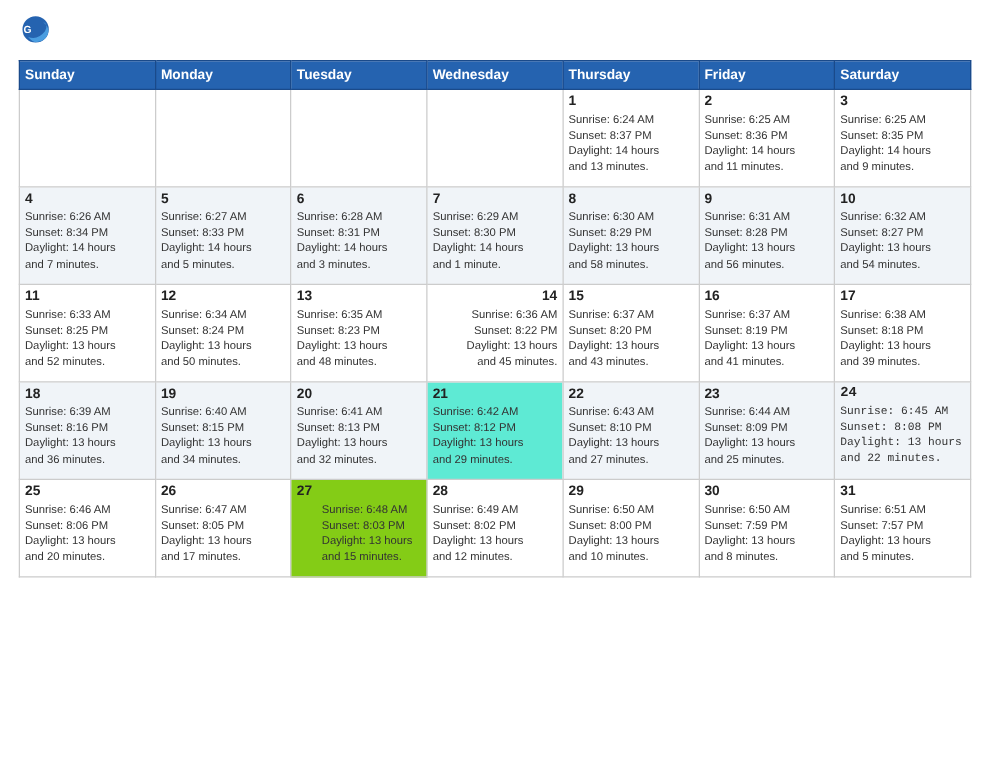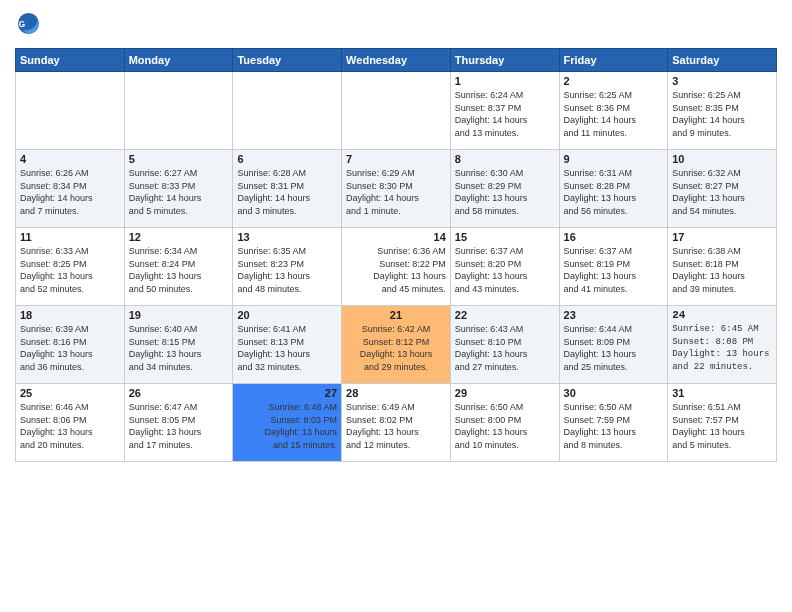--- a/index.html
+++ b/index.html
@@ -276,21 +276,21 @@
 Daylight: 13 hours
 and 34 minutes.</div>
           </td>
           <td style="background: rgb(240, 244, 248);">
             <div class="day-num">20</div>
             <div class="day-info" style="white-space: pre-line;">Sunrise: 6:41 AM
 Sunset: 8:13 PM
 Daylight: 13 hours
 and 32 minutes.</div>
           </td>
-          <td style="background: #fdba74; text-align: center;">
+          <td style="background: #5eead4;">
             <div class="day-num">21</div>
             <div class="day-info" style="white-space: pre-line;">Sunrise: 6:42 AM
 Sunset: 8:12 PM
 Daylight: 13 hours
 and 29 minutes.</div>
           </td>
           <td style="background: rgb(240, 244, 248);">
             <div class="day-num">22</div>
             <div class="day-info" style="white-space: pre-line;">Sunrise: 6:43 AM
 Sunset: 8:10 PM
@@ -320,23 +320,23 @@
 Daylight: 13 hours
 and 20 minutes.</div>
           </td>
           <td style="background: rgb(255, 255, 255);">
             <div class="day-num">26</div>
             <div class="day-info" style="white-space: pre-line;">Sunrise: 6:47 AM
 Sunset: 8:05 PM
 Daylight: 13 hours
 and 17 minutes.</div>
           </td>
-          <td style="background: #3b82f6; text-align: right;">
+          <td style="background: #84cc16;">
             <div class="day-num">27</div>
-            <div class="day-info" style="white-space: pre-line;">Sunrise: 6:48 AM
+            <div class="day-info" style="white-space: pre-line; margin-left: 20px;">Sunrise: 6:48 AM
 Sunset: 8:03 PM
 Daylight: 13 hours
 and 15 minutes.</div>
           </td>
           <td style="background: rgb(255, 255, 255);">
             <div class="day-num">28</div>
             <div class="day-info" style="white-space: pre-line;">Sunrise: 6:49 AM
 Sunset: 8:02 PM
 Daylight: 13 hours
 and 12 minutes.</div>

